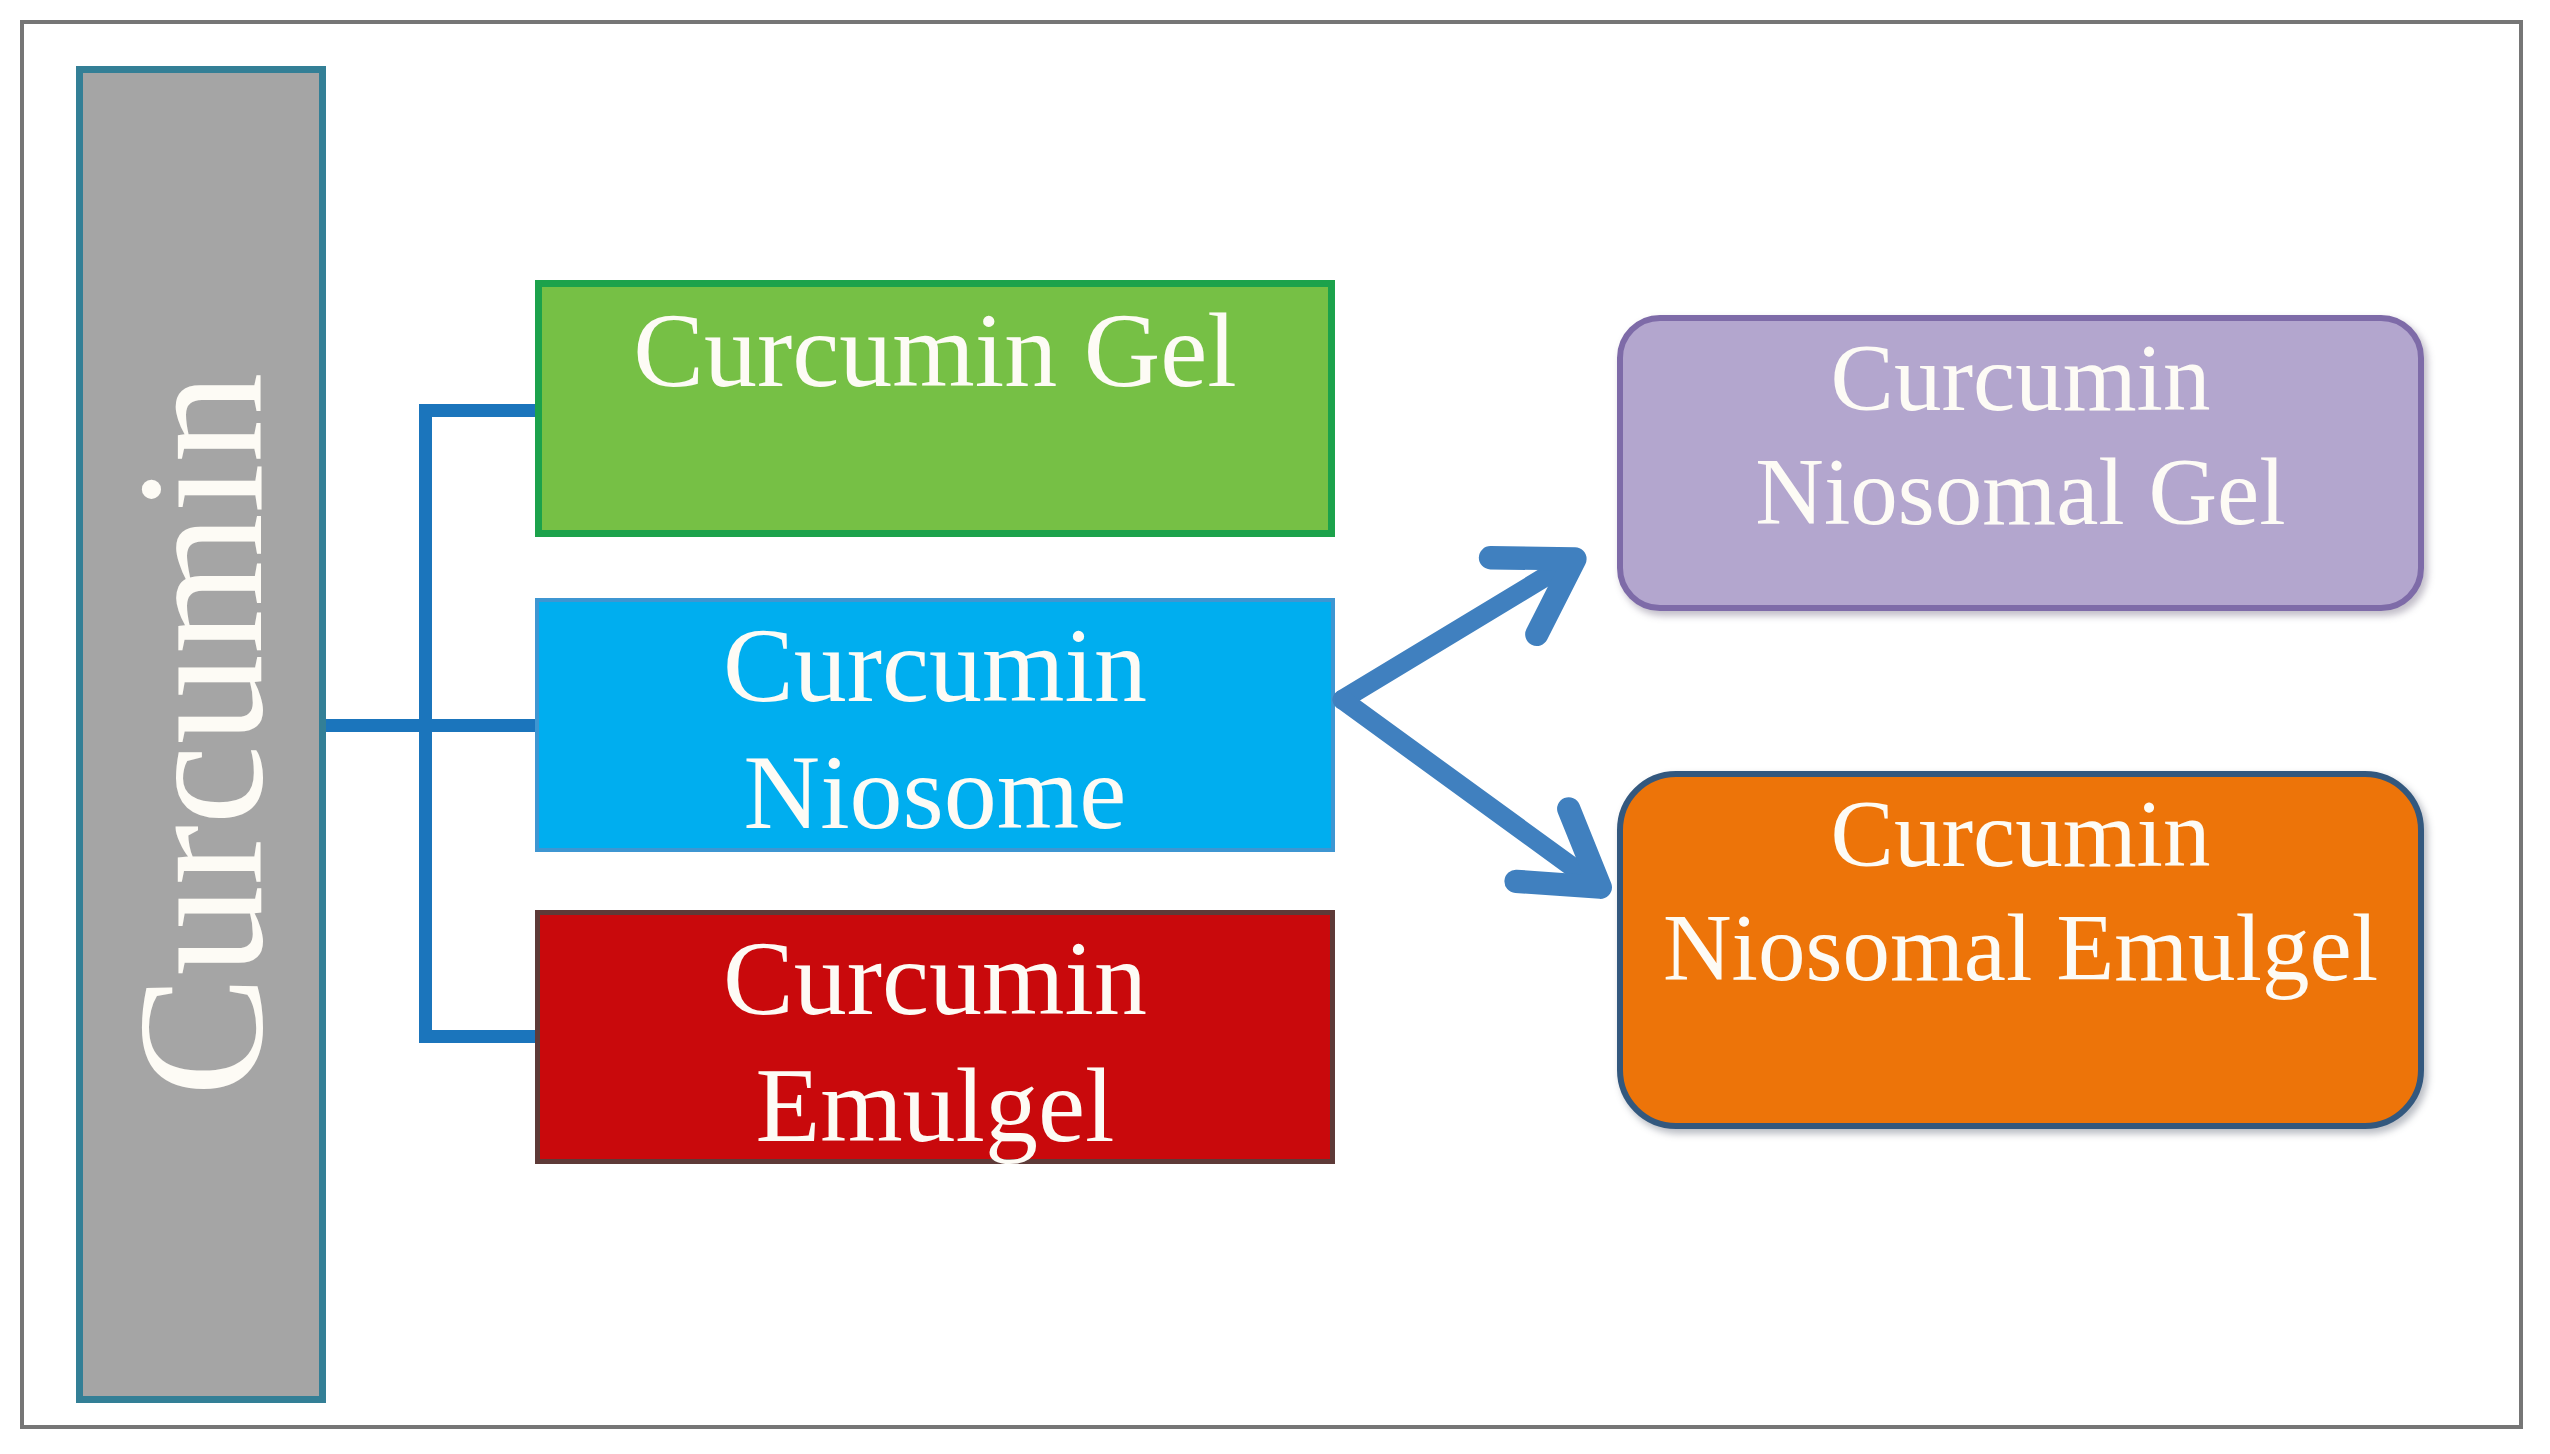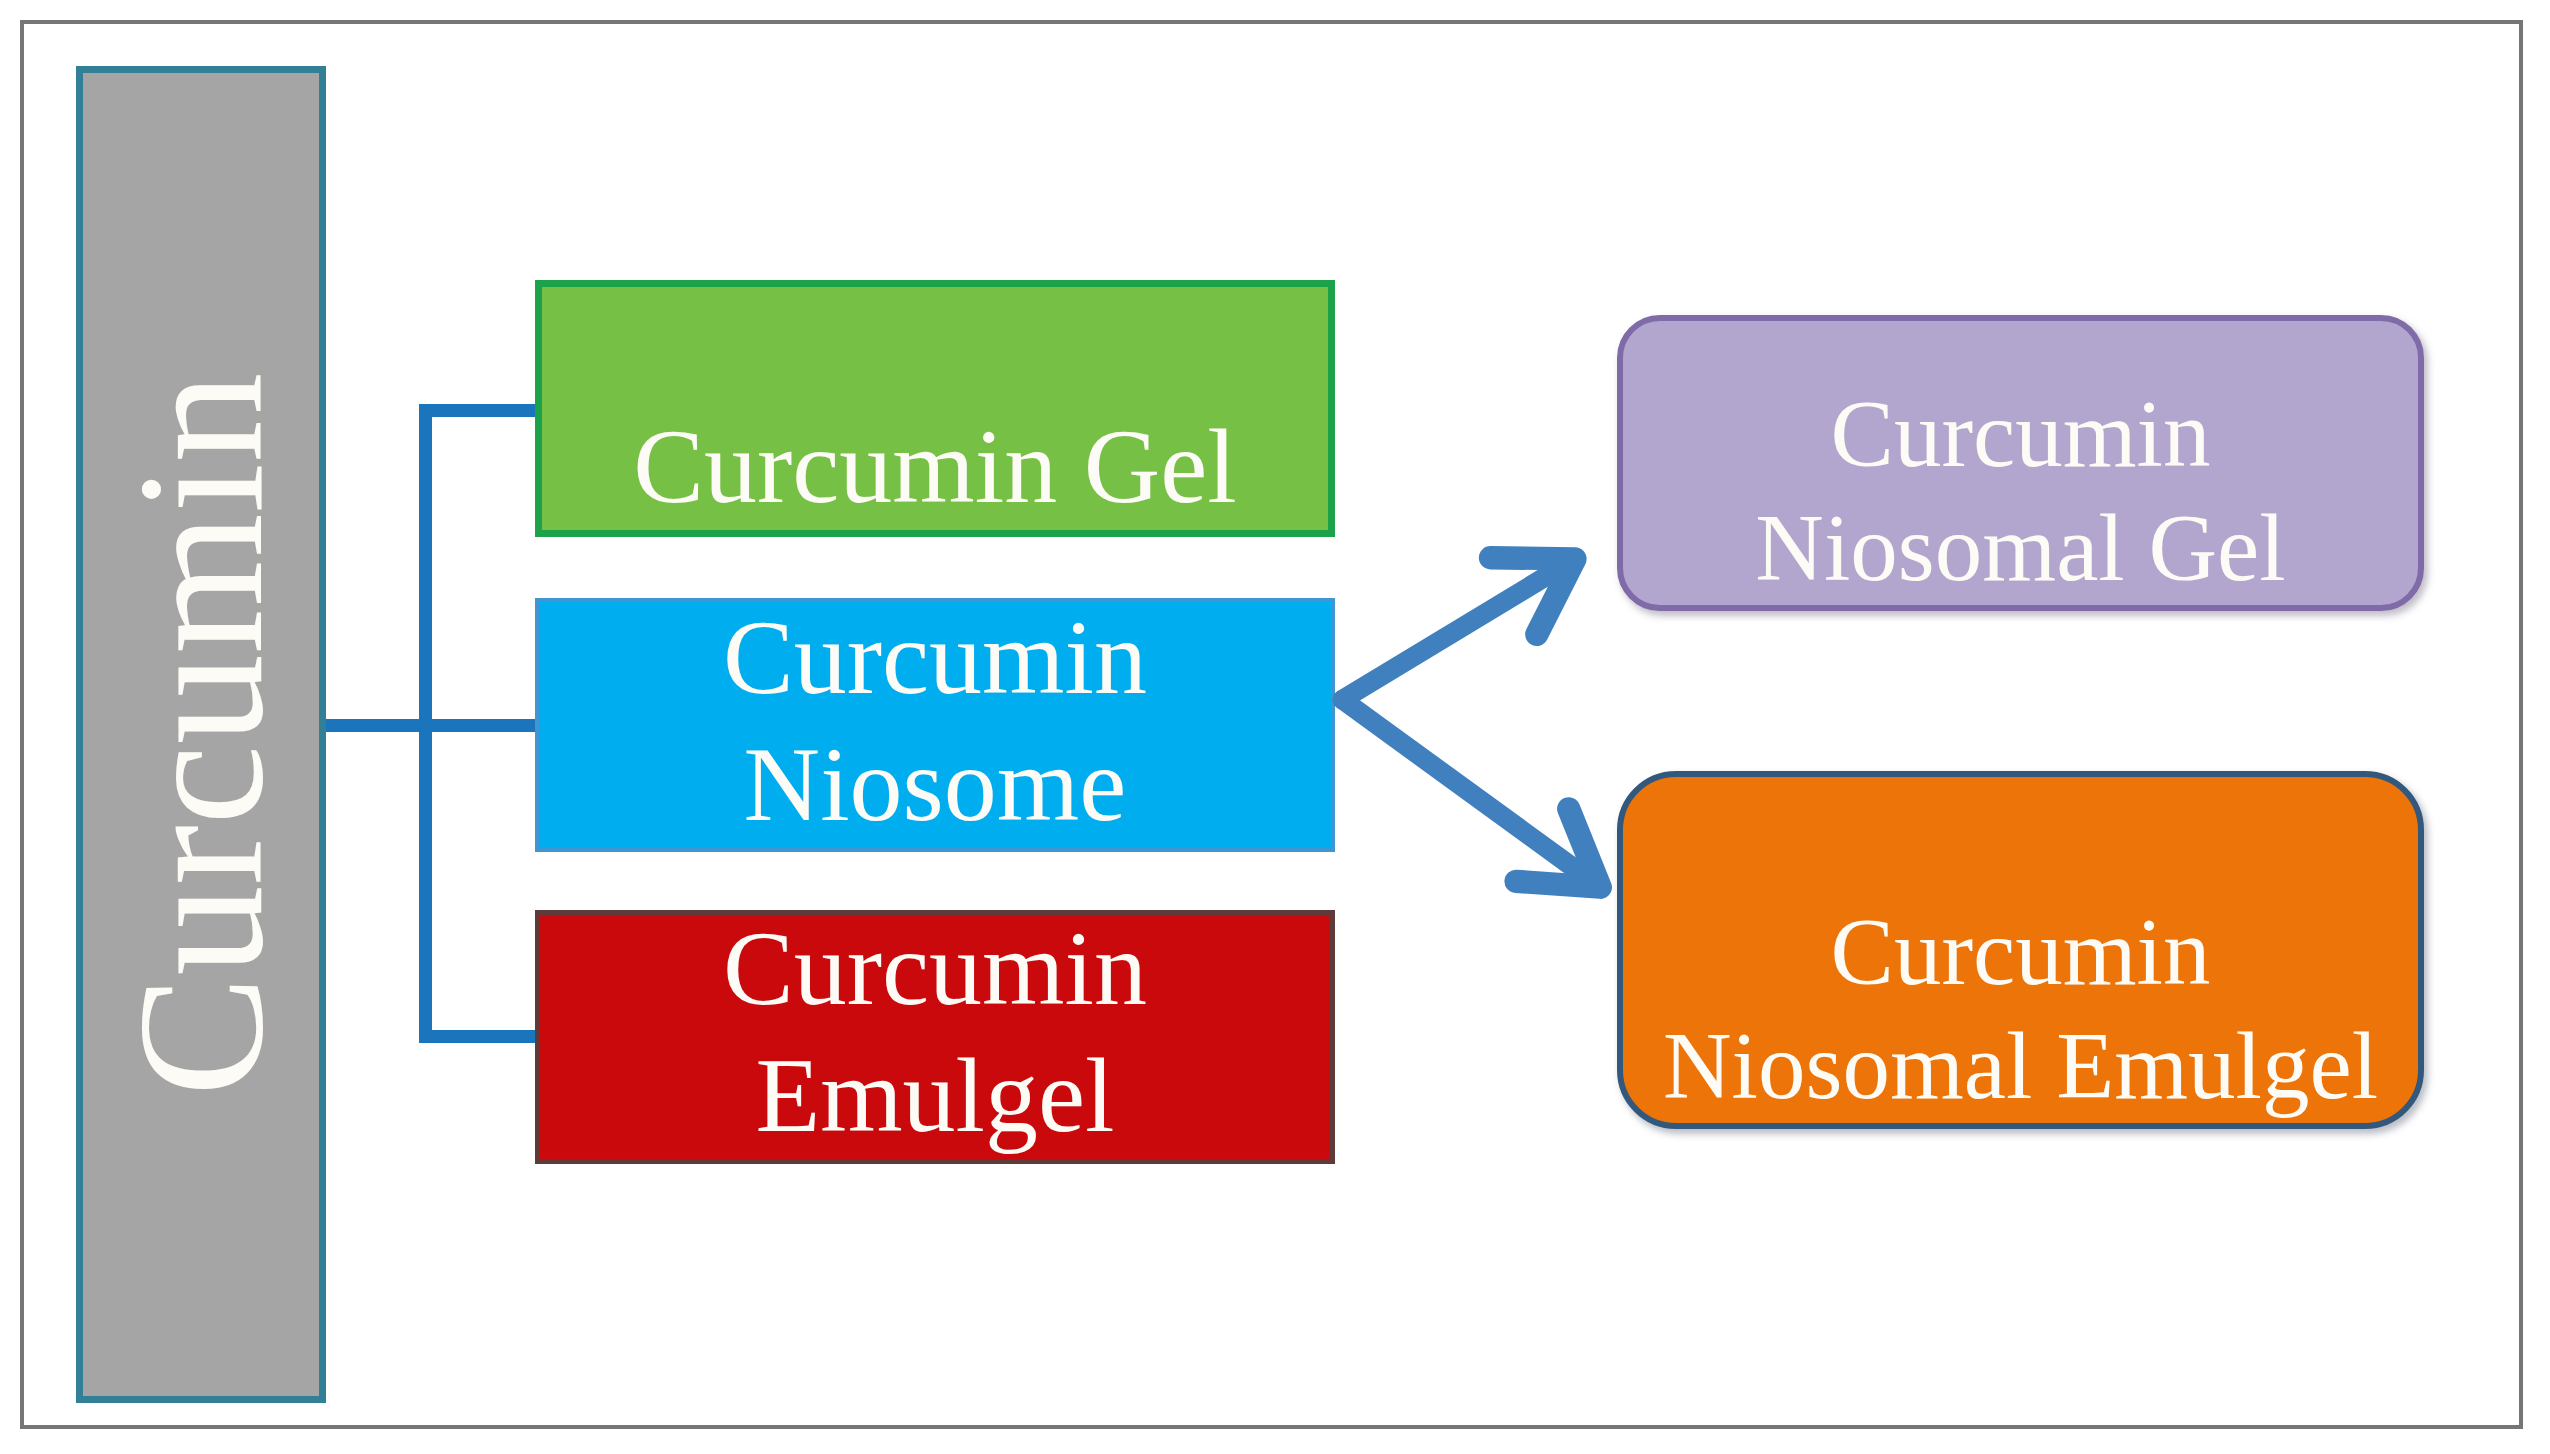--- a/index.html
+++ b/index.html
@@ -39,21 +39,21 @@
   
   .conn { position: absolute; background: var(--connector); }
   #conn-vertical   { left: 419px; top: 404px; width: 12.7px;  height: 639px; }
   #conn-top        { left: 419px; top: 404px; width: 116px; height: 12.7px; }
   #conn-mid        { left: 326px; top: 719px; width: 209px; height: 12.7px; }
   #conn-bottom     { left: 419px; top: 1030px; width: 116px; height: 12.7px; }
   
   .node {
     position: absolute;
     box-sizing: border-box;
-    display: flex; align-items: flex-end; justify-content: center;
+    display: flex; align-items: flex-start; justify-content: center;
     text-align: center;
     color: var(--text);
     line-height: 1.2;
   }
   #box-gel {
     left: 535px; top: 280px; width: 800px; height: 257px;
     background: var(--green-fill); border: 7.8px solid var(--green-border);
     font-size: 106px;
   }
   #box-niosome {

